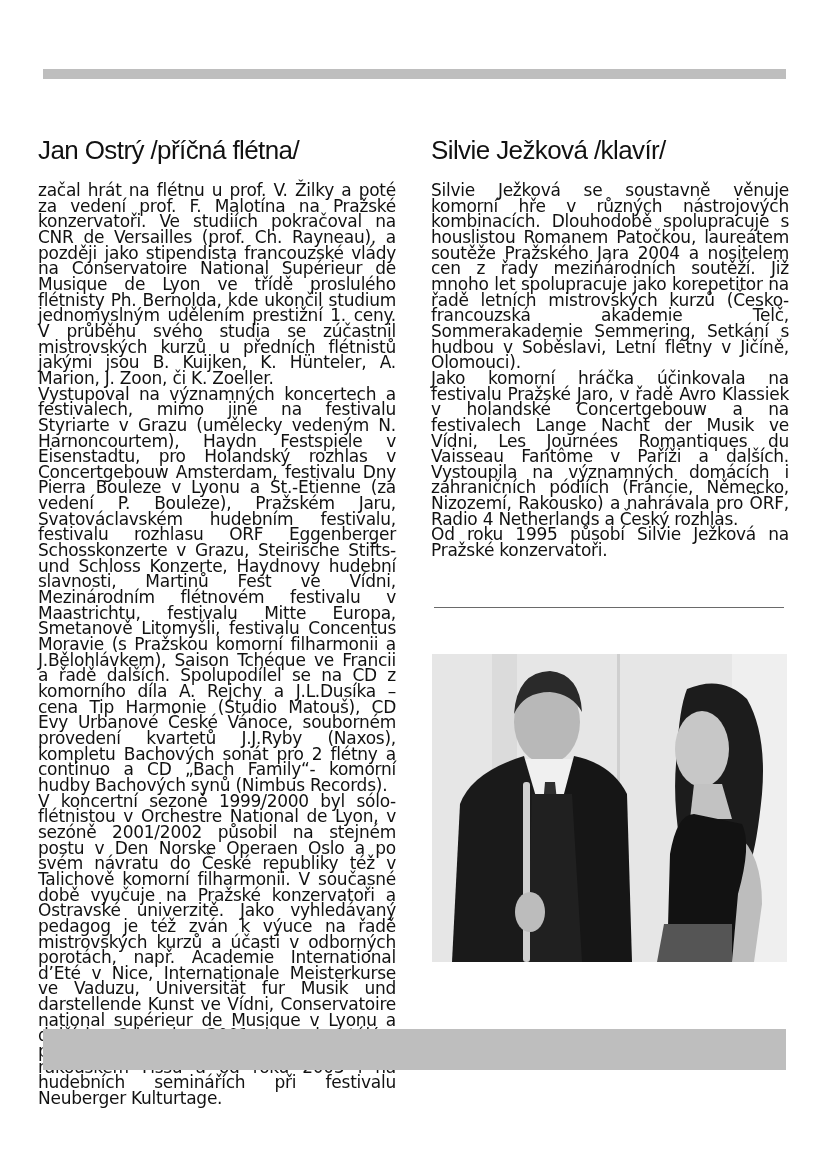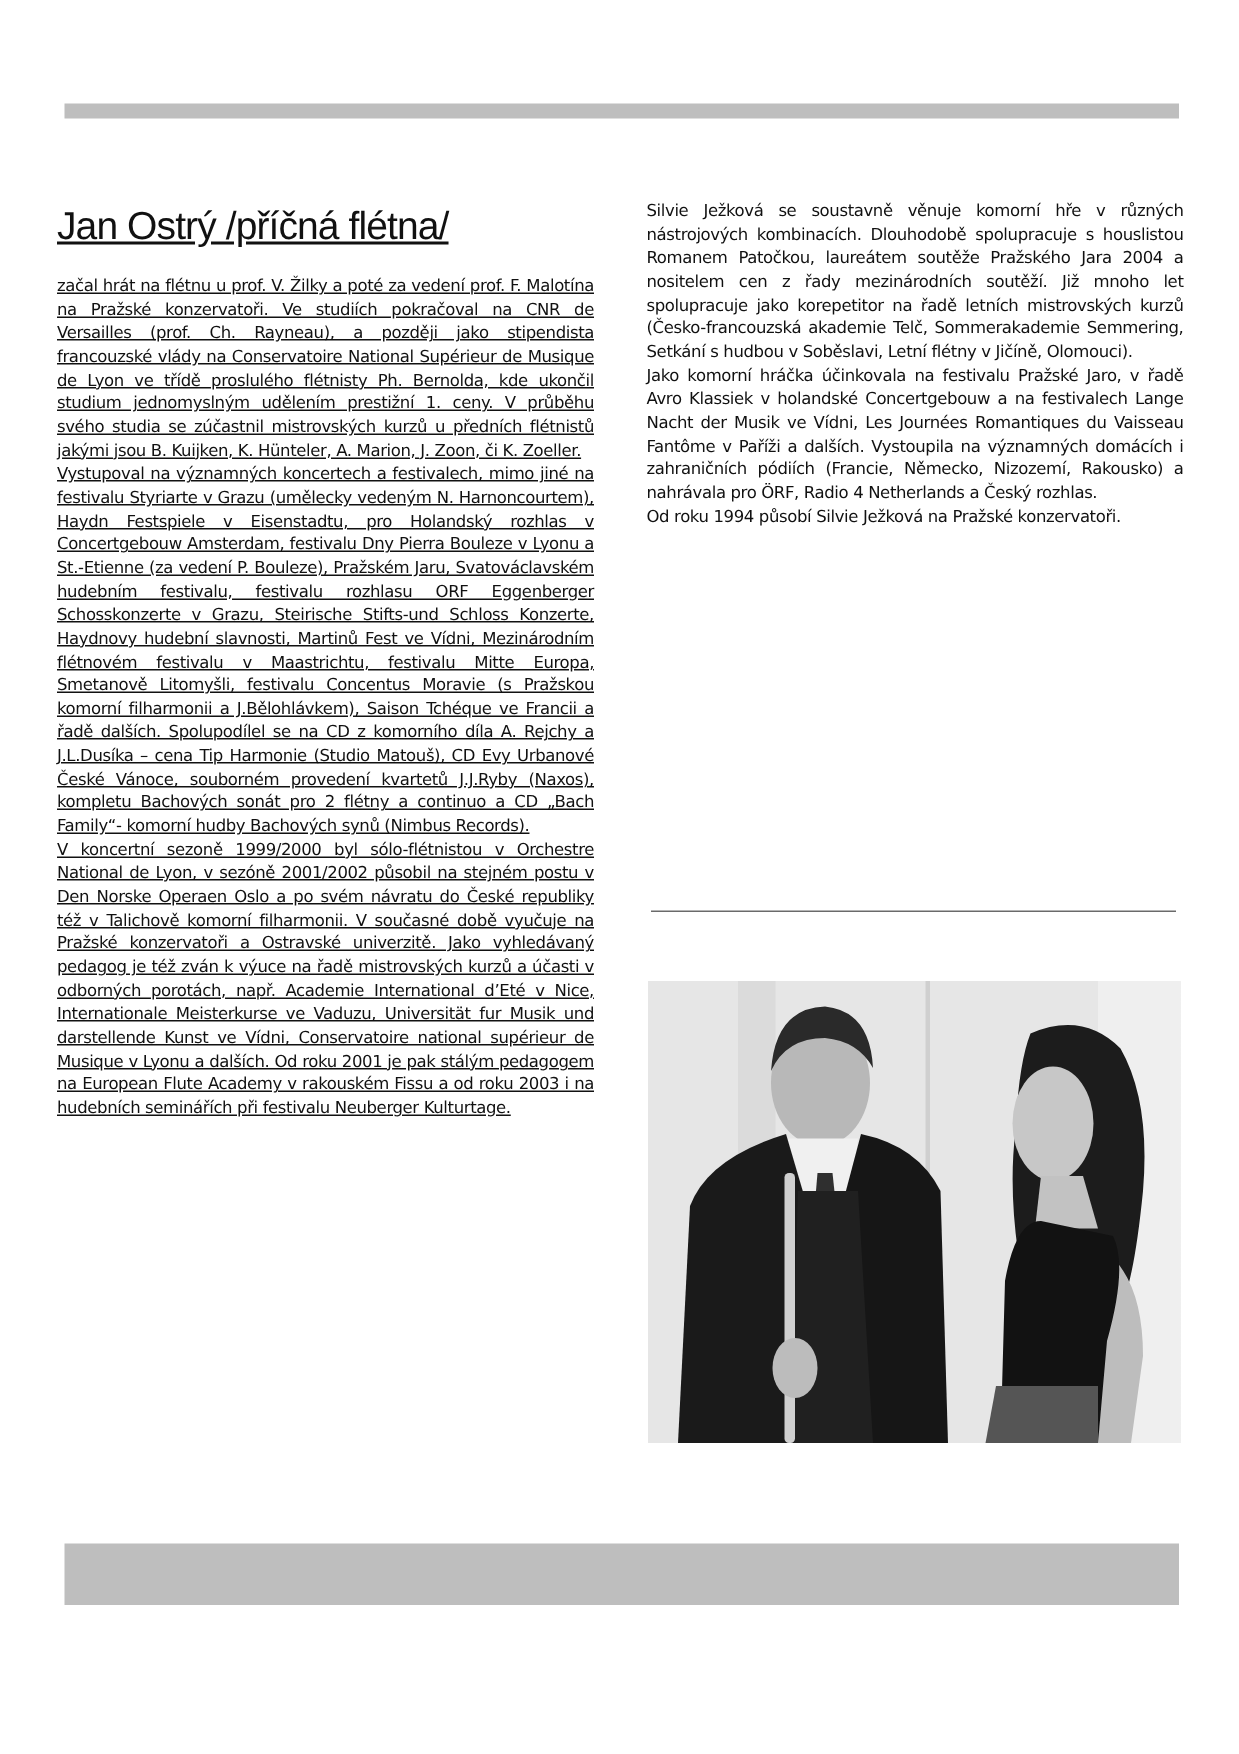--- a/index.html
+++ b/index.html
@@ -1,47 +1,48 @@
 <!DOCTYPE html>
 <html><head>
 <meta charset="utf-8">
 <style>
   html,body{margin:0;padding:0;background:#ffffff;}
   body{width:826px;height:1169px;position:relative;overflow:hidden;
        font-family:"DejaVu Sans","Liberation Sans",sans-serif;color:#111111;}
   .bar-top{position:absolute;left:43px;top:69px;width:743px;height:10px;background:#bebebe;}
   .bar-bottom{position:absolute;left:43px;top:1029px;width:743px;height:41px;background:#bebebe;}
   .col{position:absolute;top:133px;width:358px;}
-  .col-left{left:38px;text-decoration:underline;}
+  .col-left{left:38px;}
   .col-right{left:431px;}
   .heading{font-family:"Liberation Sans",sans-serif;font-size:26px;font-weight:normal;
            letter-spacing:-0.6px;margin:0;height:50px;line-height:34px;color:#111;}
-  .para{margin:0;font-size:11px;line-height:15.65px;text-align:justify;letter-spacing:-0.25px;
+  .para{margin:0;font-size:17px;line-height:15.65px;text-align:justify;letter-spacing:-0.25px;
         word-spacing:0px;}
   .divider{position:absolute;left:434px;top:607px;width:350px;height:1px;background:#6a6a6a;}
   .photo{position:absolute;left:432px;top:654px;width:355px;height:308px;overflow:hidden;
          background:linear-gradient(90deg,#d9d9d9 0%,#ececec 20%,#e2e2e2 50%,#ededed 75%,#e4e4e4 100%);}
   .photo svg{display:block;}
 </style>
 </head>
 <body>
 
 <div class="bar-top"></div>
 
 <section class="col col-left">
   <h1 class="heading">Jan Ostrý /příčná flétna/</h1>
   <p class="para">začal hrát na flétnu u prof. V. Žilky a poté za vedení prof. F. Malotína na Pražské konzervatoři. Ve studiích pokračoval na CNR de Versailles (prof. Ch. Rayneau), a později jako stipendista francouzské vlády na Conservatoire National Supérieur de Musique de Lyon ve třídě proslulého flétnisty Ph. Bernolda, kde ukončil studium jednomyslným udělením prestižní 1. ceny.  V průběhu svého studia se zúčastnil mistrovských kurzů u předních flétnistů jakými jsou B. Kuijken, K. Hünteler, A. Marion, J. Zoon, či K. Zoeller.</p>
   <p class="para">Vystupoval na významných koncertech a festivalech, mimo jiné na festivalu Styriarte v  Grazu (umělecky vedeným N. Harnoncourtem), Haydn Festspiele v Eisenstadtu, pro Holandský rozhlas v  Concertgebouw Amsterdam, festivalu Dny Pierra Bouleze v  Lyonu a St.-Etienne (za vedení P. Bouleze), Pražském Jaru, Svatováclavském hudebním festivalu,  festivalu rozhlasu ORF Eggenberger Schosskonzerte v Grazu, Steirische Stifts-und Schloss Konzerte, Haydnovy hudební slavnosti, Martinů Fest ve Vídni, Mezinárodním flétnovém festivalu v  Maastrichtu, festivalu Mitte Europa, Smetanově Litomyšli, festivalu Concentus Moravie (s Pražskou komorní filharmonii a J.Bělohlávkem), Saison Tchéque ve Francii a řadě dalších. Spolupodílel se na CD z  komorního díla A. Rejchy a J.L.Dusíka – cena Tip Harmonie (Studio Matouš), CD Evy Urbanové České Vánoce, souborném provedení kvartetů J.J.Ryby (Naxos), kompletu Bachových  sonát pro 2 flétny a continuo a CD „Bach Family“- komorní hudby Bachových synů (Nimbus Records).</p>
   <p class="para">V koncertní sezoně 1999/2000 byl sólo-flétnistou v Orchestre National de Lyon, v  sezóně 2001/2002 působil na stejném postu v  Den Norske Operaen Oslo a po svém návratu do České republiky též v  Talichově komorní filharmonii. V  současné době vyučuje na Pražské konzervatoři a Ostravské univerzitě. Jako vyhledávaný pedagog je též zván k  výuce na řadě mistrovských kurzů  a účasti v  odborných porotách, např. Academie International d’Eté v  Nice, Internationale Meisterkurse ve Vaduzu, Universität fur Musik und darstellende Kunst ve Vídni, Conservatoire national supérieur de Musique v  Lyonu a dalších. Od roku 2001 je pak stálým pedagogem na European Flute Academy v rakouském Fissu a od roku 2003 i na hudebních seminářích při festivalu Neuberger Kulturtage.</p>
 </section>
 
 <section class="col col-right">
+  <h1 class="heading">Silvie Ježková /klavír/</h1>
   <p class="para">Silvie Ježková se soustavně věnuje komorní hře v různých nástrojových kombinacích. Dlouhodobě spolupracuje s houslistou Romanem Patočkou, laureátem soutěže Pražského Jara 2004 a nositelem cen z řady mezinárodních soutěží. Již mnoho let spolupracuje jako korepetitor na řadě letních mistrovských kurzů (Česko-francouzská akademie Telč, Sommerakademie Semmering, Setkání s hudbou v Soběslavi, Letní flétny v Jičíně, Olomouci).</p>
   <p class="para">Jako komorní hráčka účinkovala na festivalu Pražské Jaro, v řadě Avro Klassiek v holandské Concertgebouw a na festivalech Lange Nacht der Musik ve Vídni, Les Journées Romantiques du Vaisseau Fantôme v Paříži a dalších. Vystoupila na významných domácích i zahraničních pódiích (Francie, Německo, Nizozemí, Rakousko) a nahrávala pro ÖRF, Radio 4 Netherlands a Český rozhlas.</p>
-  <p class="para">Od roku 1994 působí Silvie Ježková na Pražské konzervatoři.</p>
+  <p class="para">Od roku 1995 působí Silvie Ježková na Pražské konzervatoři.</p>
 </section>
 
 <div class="divider"></div>
 
 <div class="photo" title="Black-and-white portrait of Jan Ostrý holding a flute and Silvie Ježková">
   <svg width="355" height="308" viewBox="0 0 355 308">
 
     <rect x="0" y="0" width="355" height="308" fill="#e6e6e6"></rect>
     <rect x="60" y="0" width="25" height="308" fill="#d6d6d6" opacity="0.7"></rect>
     <rect x="185" y="0" width="3" height="308" fill="#cfcfcf"></rect>

